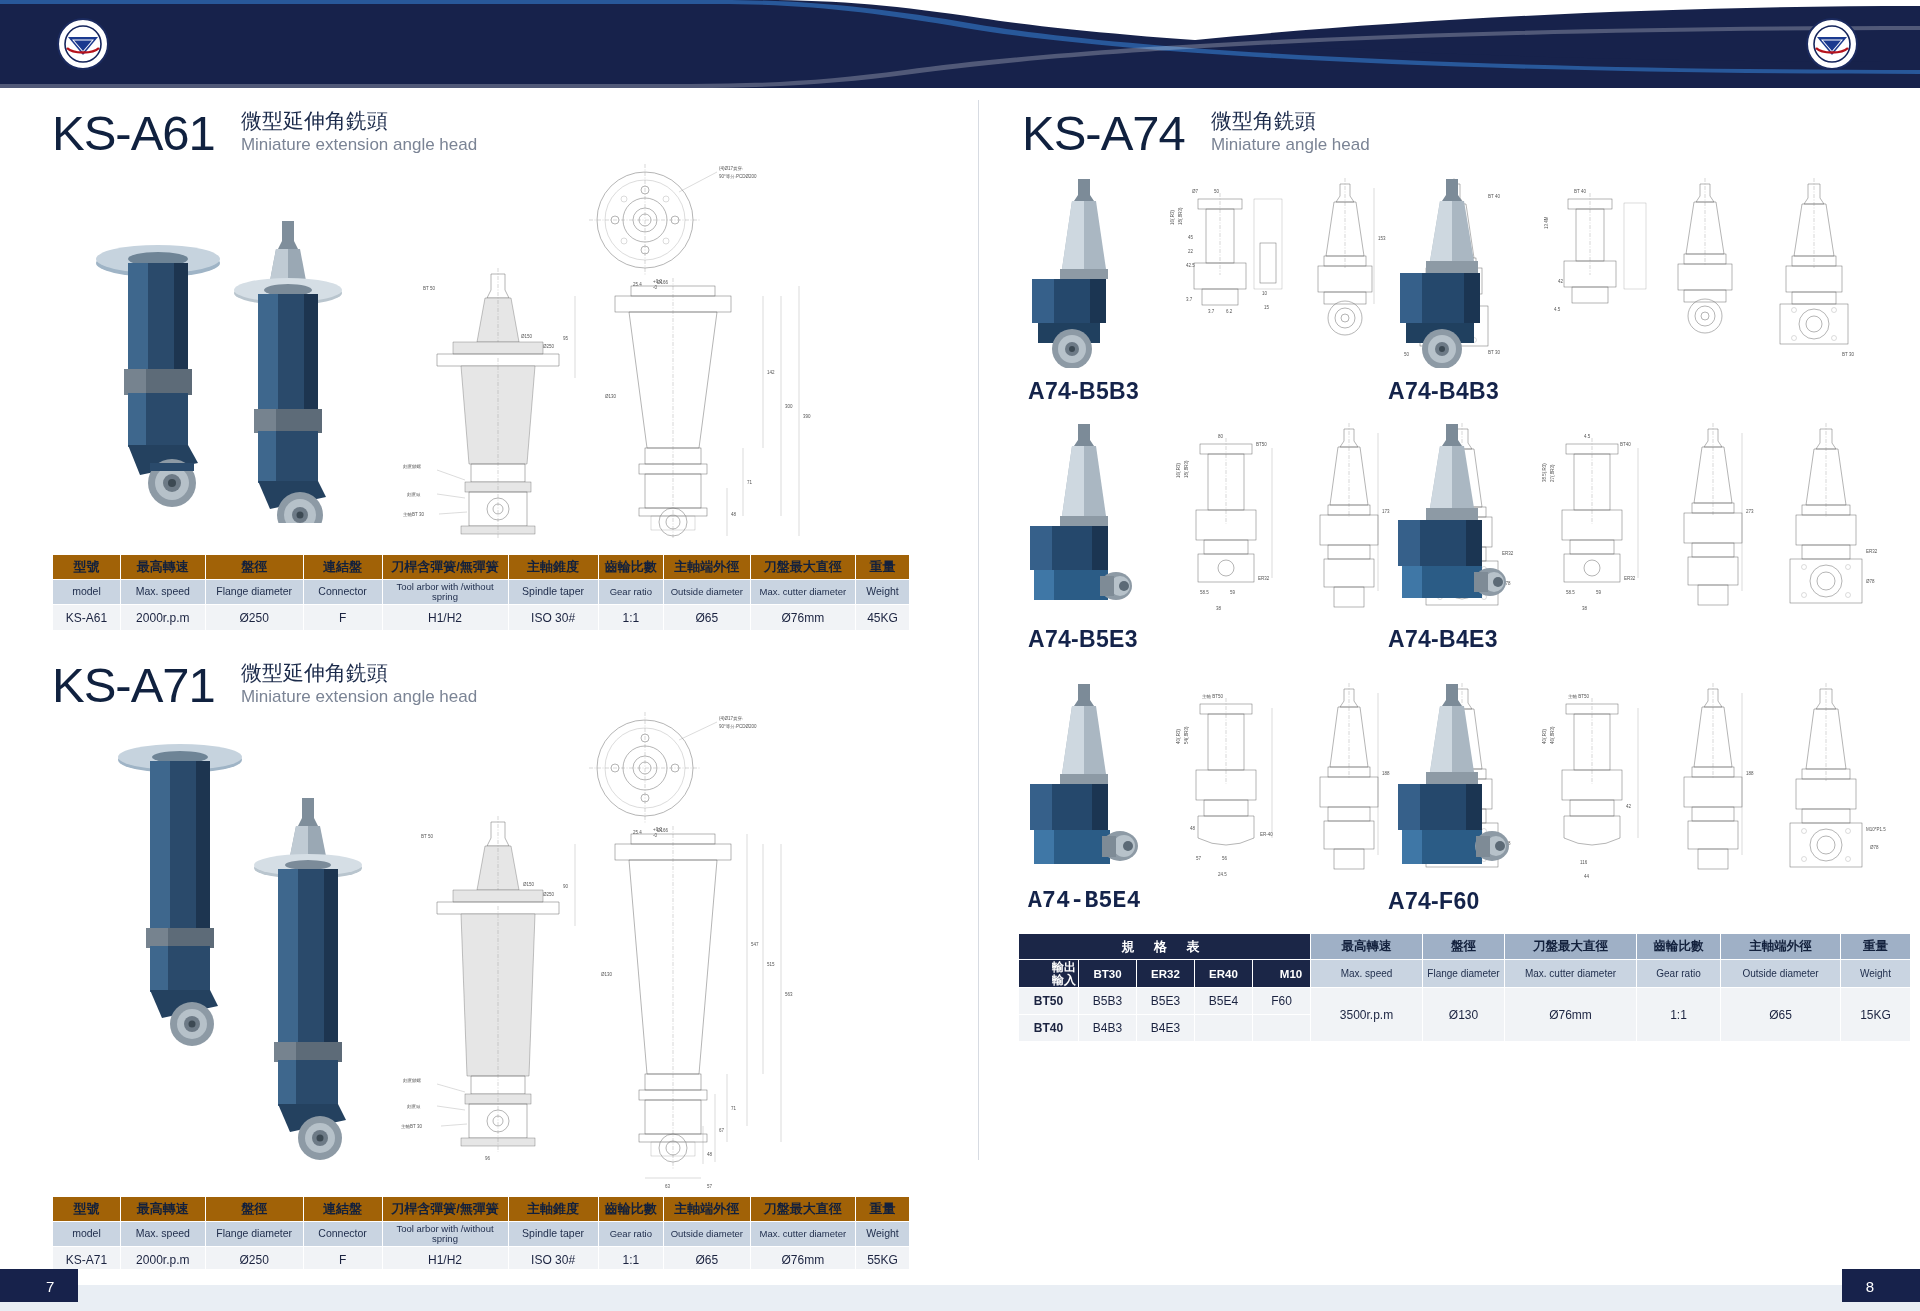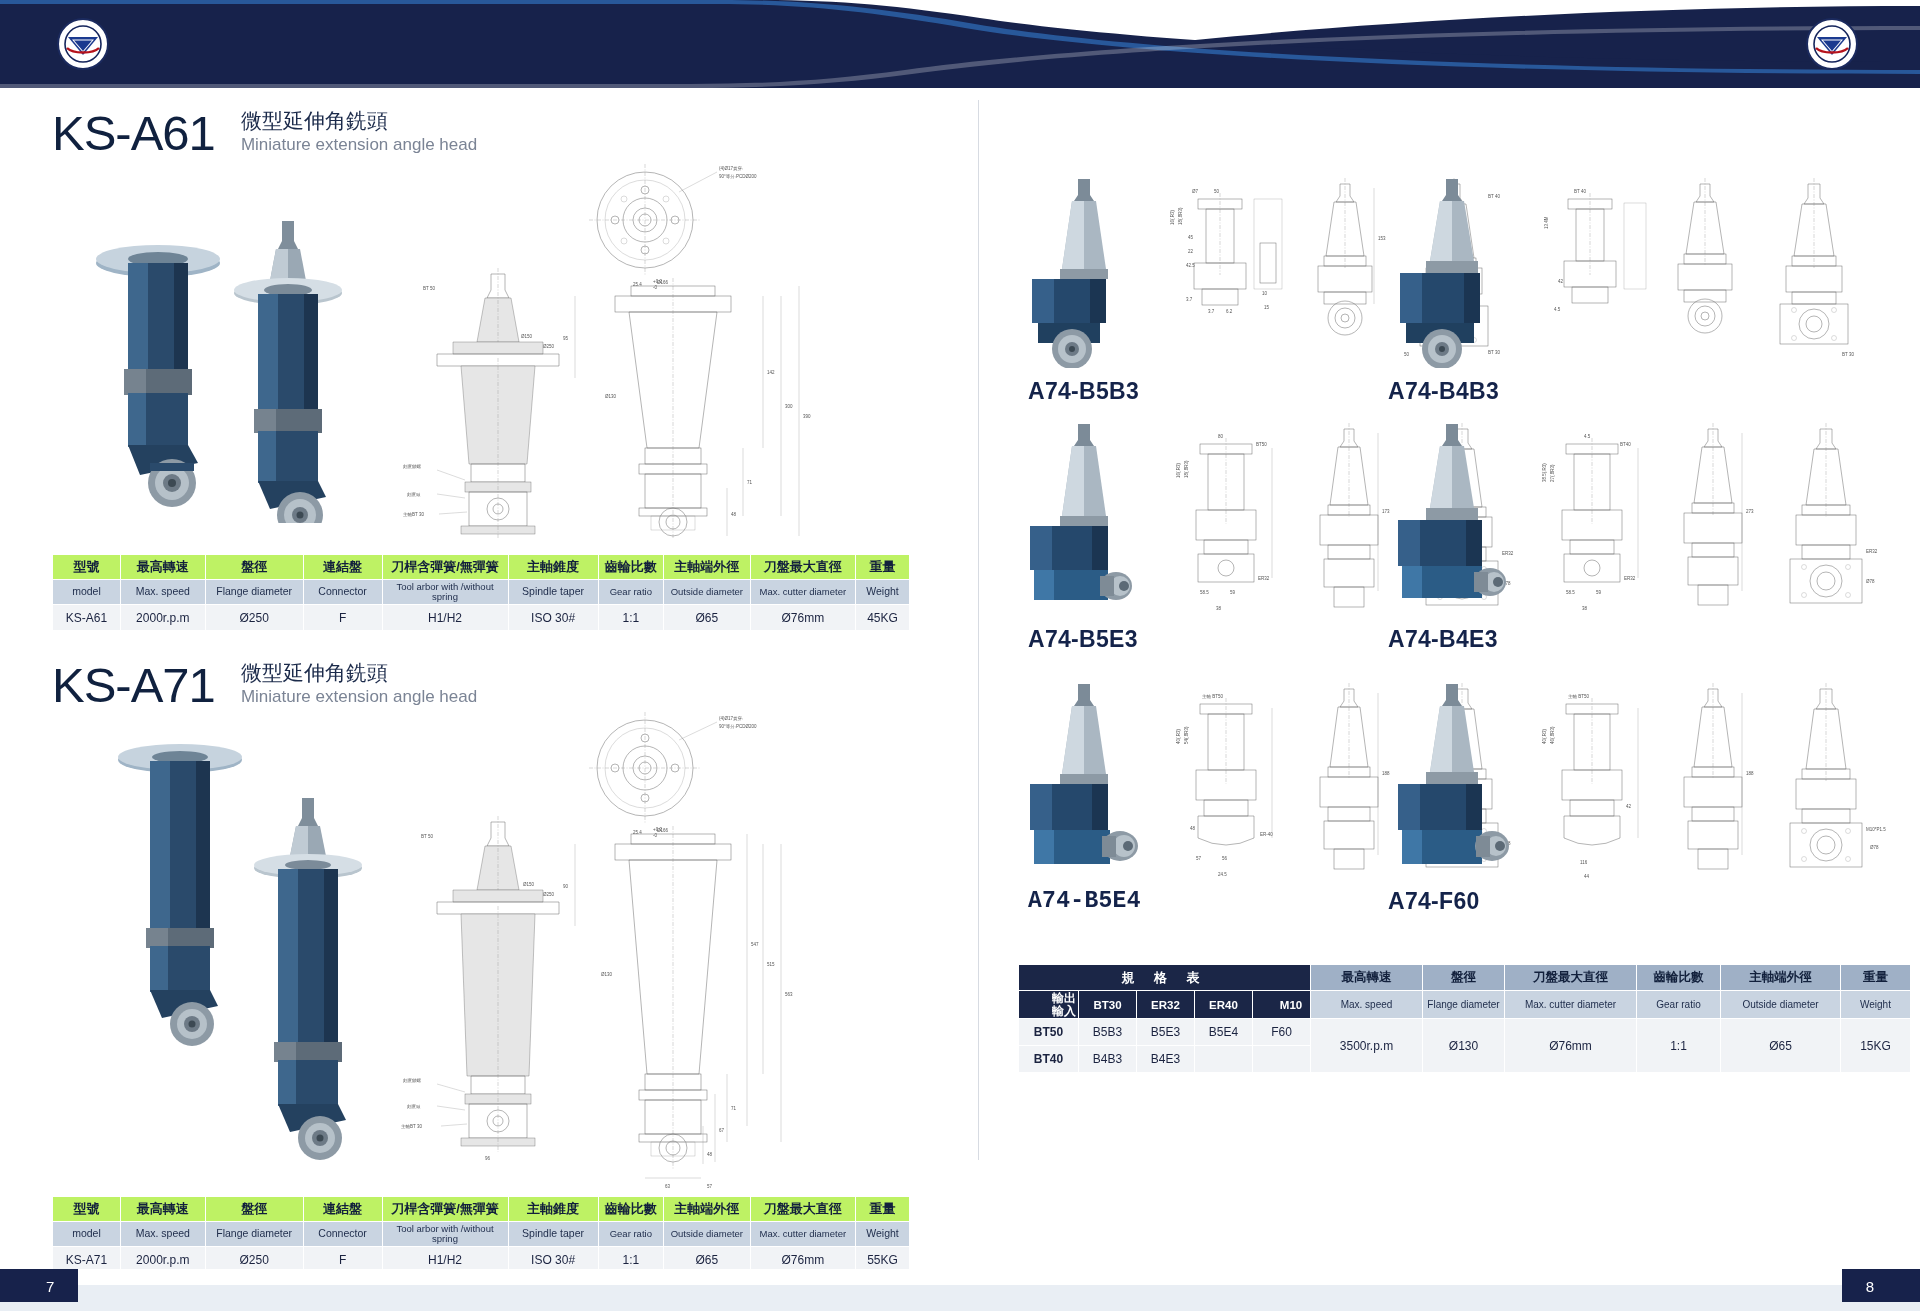--- a/index.html
+++ b/index.html
@@ -45,21 +45,21 @@
     font-size:49px; font-weight:400; color:#10213f; letter-spacing:-1px;
     line-height:1; font-family:"Liberation Sans", sans-serif;
   }
   .title-text { padding-bottom:2px; }
   .title-cn { font-size:21px; color:#1b2a4a; line-height:1.25; }
   .title-en { font-size:17px; color:#7b8495; line-height:1.3; }
 
   
   table.spec { border-collapse:collapse; font-size:11.5px; color:#1b2340; }
   table.spec td, table.spec th { border:1px solid #ffffff; text-align:center; vertical-align:middle; }
-  table.spec .hdr1 td { background:#bef264; color:#12203c; font-weight:700; font-size:13px; height:25px; }
+  table.spec .hdr1 td { background:#a16207; color:#12203c; font-weight:700; font-size:13px; height:25px; }
   table.spec .hdr2 td { background:#c9d4e1; color:#1d2b4a; font-size:10.5px; height:25px; line-height:1.12; }
   table.spec .val td { background:#f1f3f6; color:#1b2340; font-size:12px; height:26px; border-color:#ffffff; }
   table.spec td.sm { font-size:9.5px; line-height:1.1; }
 
   
   table.rspec { border-collapse:collapse; font-size:11.5px; color:#1b2340; }
   table.rspec td { border:1px solid #ffffff; text-align:center; vertical-align:middle; }
   table.rspec td.dark { background:#1b2647; color:#ffffff; font-weight:700; }
   table.rspec td.hdr1 { background:#9fb0c6; color:#12203c; font-weight:700; font-size:12.5px; }
   table.rspec td.hdr2 { background:#c9d4e1; color:#1d2b4a; font-size:10px; line-height:1.1; }
@@ -454,20 +454,29 @@
       <td>Ø65</td>
       <td>Ø76mm</td>
       <td>55KG</td>
     </tr>
   </tbody>
     </table>
 </div>
 
 <div class="col-right">
 
+  <div style="position:absolute; left:62px; top:20px;">
+    <div class="title-row">
+      <div class="model-code">KS-A74</div>
+      <div class="title-text">
+        <div class="title-cn">微型角銑頭</div>
+        <div class="title-en">Miniature angle head</div>
+      </div>
+    </div>
+  </div>
 
   <svg style="position:absolute; left:56px; top:85px;" width="140" height="195" viewBox="0 0 140 195">
     <path d="M62 6 L74 6 L74 22 L78 28 L58 28 L62 22 Z" fill="#7c8b98"></path>
     <path d="M56 28 L80 28 L90 96 L46 96 Z" fill="#aab7c2"></path>
     <path d="M56 28 L68 28 L68 96 L46 96 Z" fill="#ced8e0"></path>
     <rect x="44" y="96" width="48" height="10" fill="#8d9aa5"></rect>
     <rect x="16" y="106" width="74" height="44" fill="#25486c"></rect>
     <rect x="16" y="106" width="22" height="44" fill="#36608a"></rect>
     <rect x="74" y="106" width="16" height="44" fill="#1b3552"></rect>
     <rect x="22" y="150" width="62" height="20" fill="#20405f"></rect>
@@ -830,21 +839,21 @@
     <circle cx="32" cy="148" r="2.5" class="lnt"></circle>
     <circle cx="76" cy="148" r="2.5" class="lnt"></circle>
     <circle cx="32" cy="176" r="2.5" class="lnt"></circle>
     <circle cx="76" cy="176" r="2.5" class="lnt"></circle>
     <text class="dim" x="94" y="148">M10*P1.5</text>
     <text class="dim" x="98" y="166">Ø78</text>
   </svg>
   <div class="fig-caption" style="position:absolute; left:428px; top:800px;">A74-F60</div>
 
   <div style="position:absolute; left:58px; top:845px;">
-    <table class="rspec" style="border-collapse:collapse;margin-top:31px;">
+    <table class="rspec" style="border-collapse:collapse;">
       <tbody>
           <tr>
 
         <td class="dark" colspan="5" style="width:292px; height:26px; letter-spacing:8px; font-size:13px;">規 格 表</td>
         <td class="hdr1" style="width:112px; height:26px;">最高轉速</td>
         <td class="hdr1" style="width:82px;">盤徑</td>
         <td class="hdr1" style="width:132px;">刀盤最大直徑</td>
         <td class="hdr1" style="width:84px;">齒輪比數</td>
         <td class="hdr1" style="width:120px;">主軸端外徑</td>
         <td class="hdr1" style="width:70px;">重量</td>

